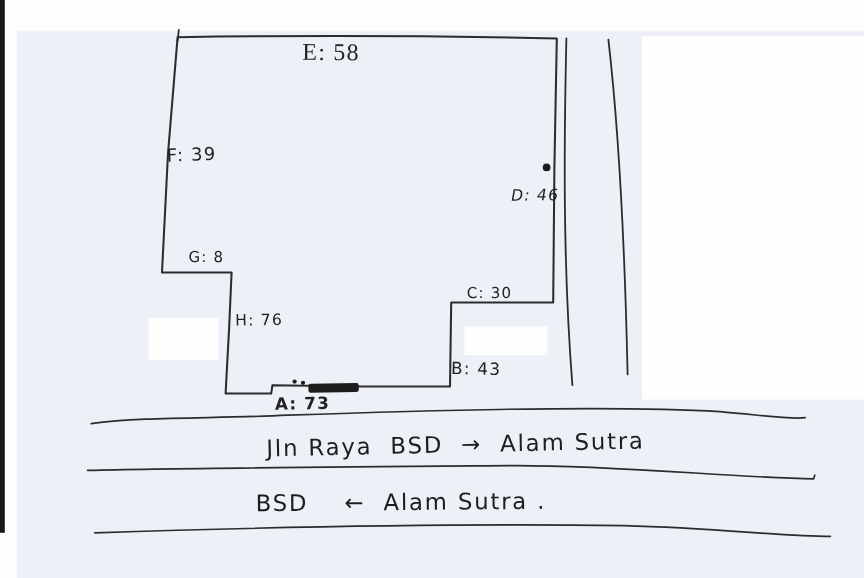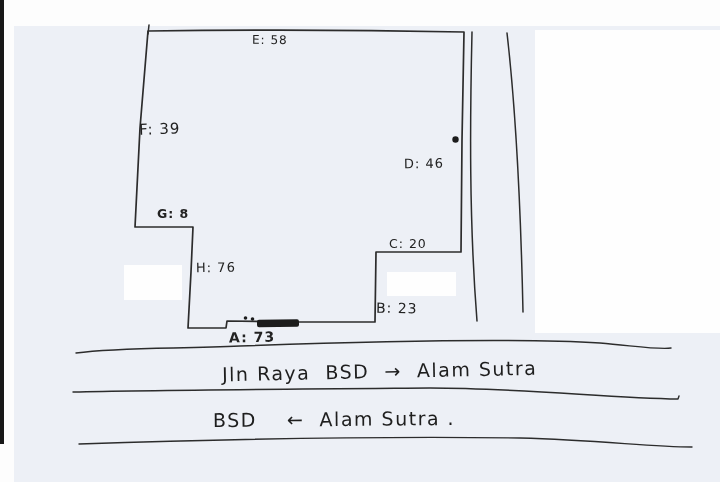--- a/index.html
+++ b/index.html
@@ -25,28 +25,28 @@
     position:absolute;left:188px;top:194px;
     font-size:46px;font-weight:bold;letter-spacing:24px;
     color:#dde2ee;opacity:.6;user-select:none;
   }
   svg{position:absolute;left:0;top:0;}
   .ink{stroke:#2c2c2c;fill:none;stroke-linecap:round;stroke-linejoin:round;}
   .label{
     position:absolute;color:#222;white-space:pre;
     font-size:13px;letter-spacing:1px;
   }
-  .lbl-e{left:252px;top:33px;font-size:12px;transform:rotate(.5deg);}
+  .lbl-e{left:252px;top:33px;font-size:20px;transform:rotate(.5deg);font-family:Liberation Serif, serif;}
   .lbl-f{left:139px;top:120px;font-size:15px;transform:rotate(-2deg);}
-  .lbl-g{left:157px;top:206px;font-size:12.5px;font-weight:bold;}
+  .lbl-g{left:157px;top:206px;font-size:12.5px;}
   .lbl-h{left:196px;top:260px;font-size:13px;transform:rotate(-1deg);}
   .lbl-a{left:229px;top:329px;font-size:14px;font-weight:bold;transform:rotate(-1deg);}
   .lbl-b{left:376px;top:300px;font-size:14px;transform:rotate(1deg);}
   .lbl-c{left:389px;top:236px;font-size:12.5px;}
-  .lbl-d{left:404px;top:156px;font-size:13px;transform:rotate(-1deg);}
+  .lbl-d{left:426px;top:156px;font-size:13px;transform:rotate(-1deg);font-style:italic;}
   .street{
     position:absolute;color:#1e1e1e;white-space:pre;
     font-size:19px;letter-spacing:1.5px;
   }
   .street-top{left:222px;top:360px;transform:rotate(-1.2deg);}
   .street-bottom{left:213px;top:408px;transform:rotate(-0.5deg);}
 </style>
 </head>
 <body>
 
@@ -86,20 +86,20 @@
     <circle cx="455.5" cy="139.5" r="3.2" fill="#1c1c1c"></circle>
     <circle cx="245.5" cy="318" r="1.8" fill="#1c1c1c"></circle>
     <circle cx="252.5" cy="319" r="1.8" fill="#1c1c1c"></circle>
   </svg>
 
   <div class="label lbl-e">E: 58</div>
   <div class="label lbl-f">F: 39</div>
   <div class="label lbl-g">G: 8</div>
   <div class="label lbl-h">H: 76</div>
   <div class="label lbl-a">A: 73</div>
-  <div class="label lbl-b">B: 23</div>
-  <div class="label lbl-c">C: 20</div>
+  <div class="label lbl-b">B: 43</div>
+  <div class="label lbl-c">C: 30</div>
   <div class="label lbl-d">D: 46</div>
 
   <div class="street street-top">Jln Raya  BSD  →  Alam Sutra</div>
   <div class="street street-bottom">BSD    ←  Alam Sutra .</div>
 
 </div>
 
 </body></html>

